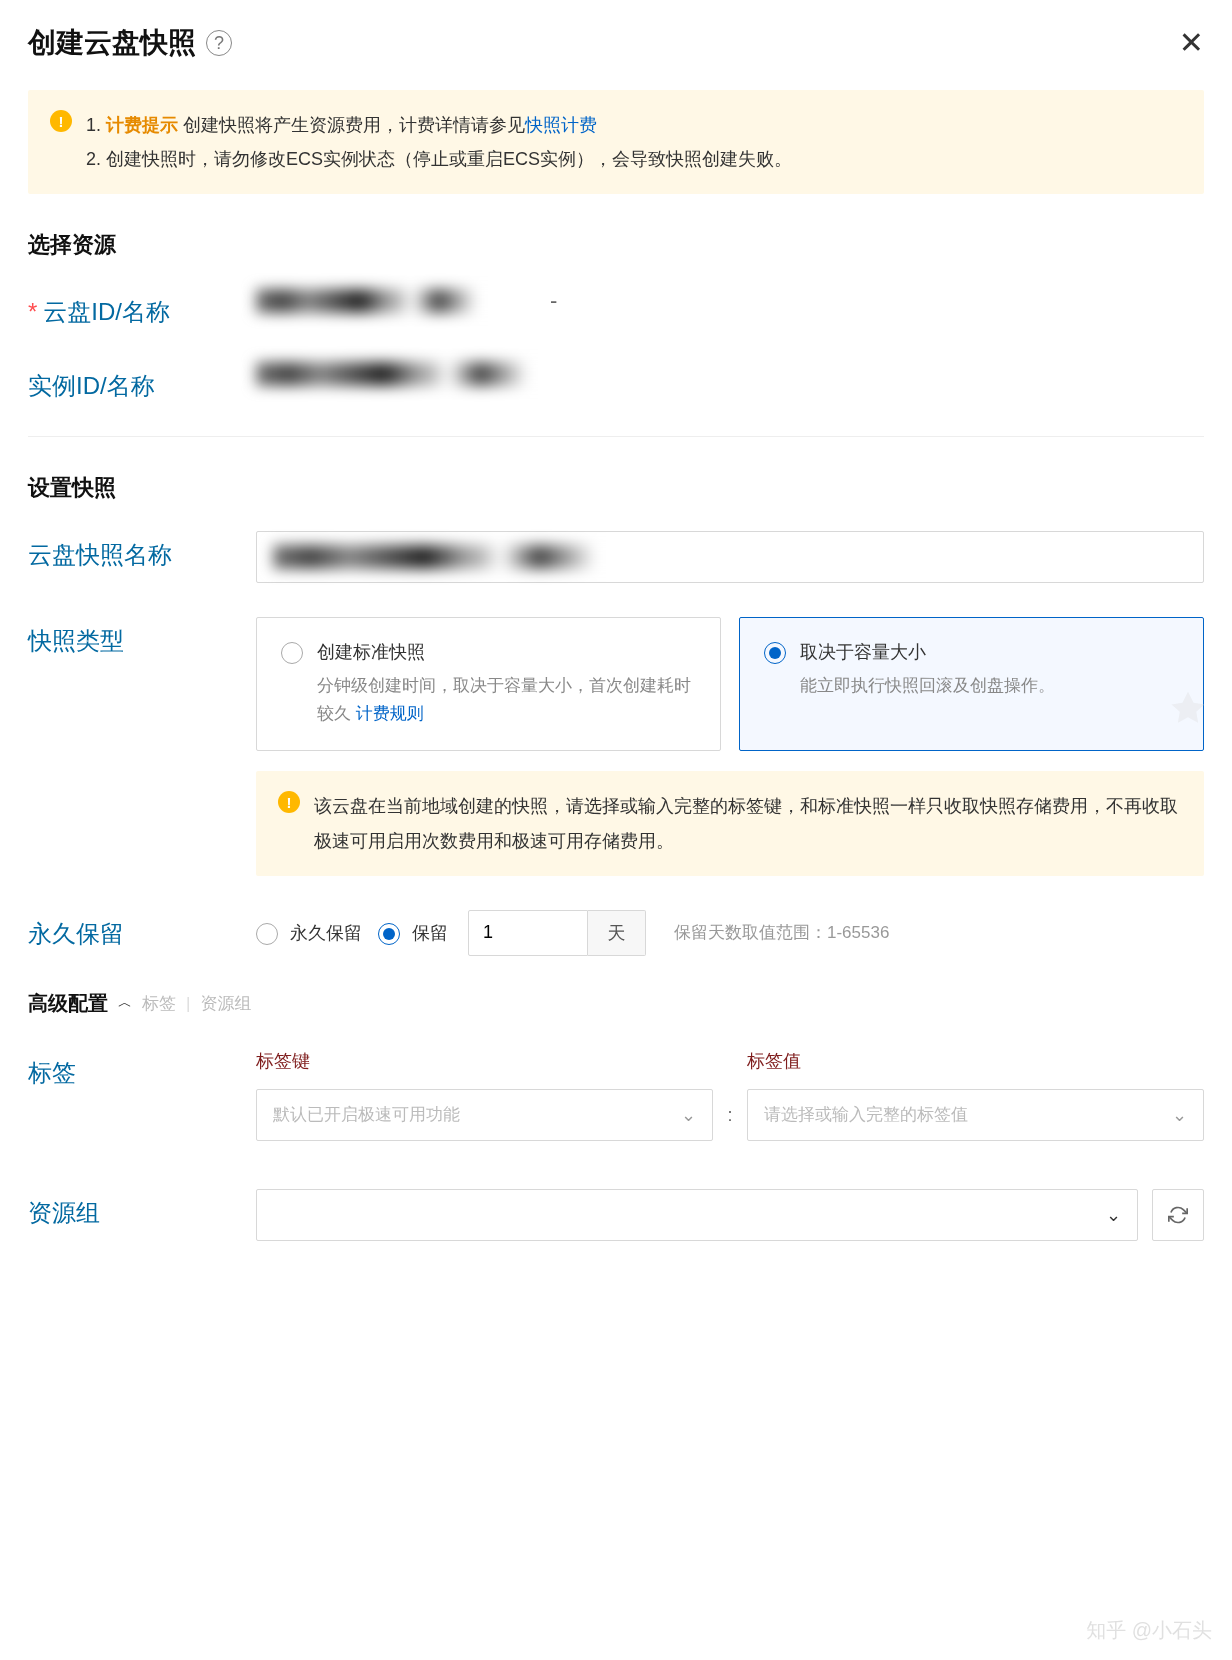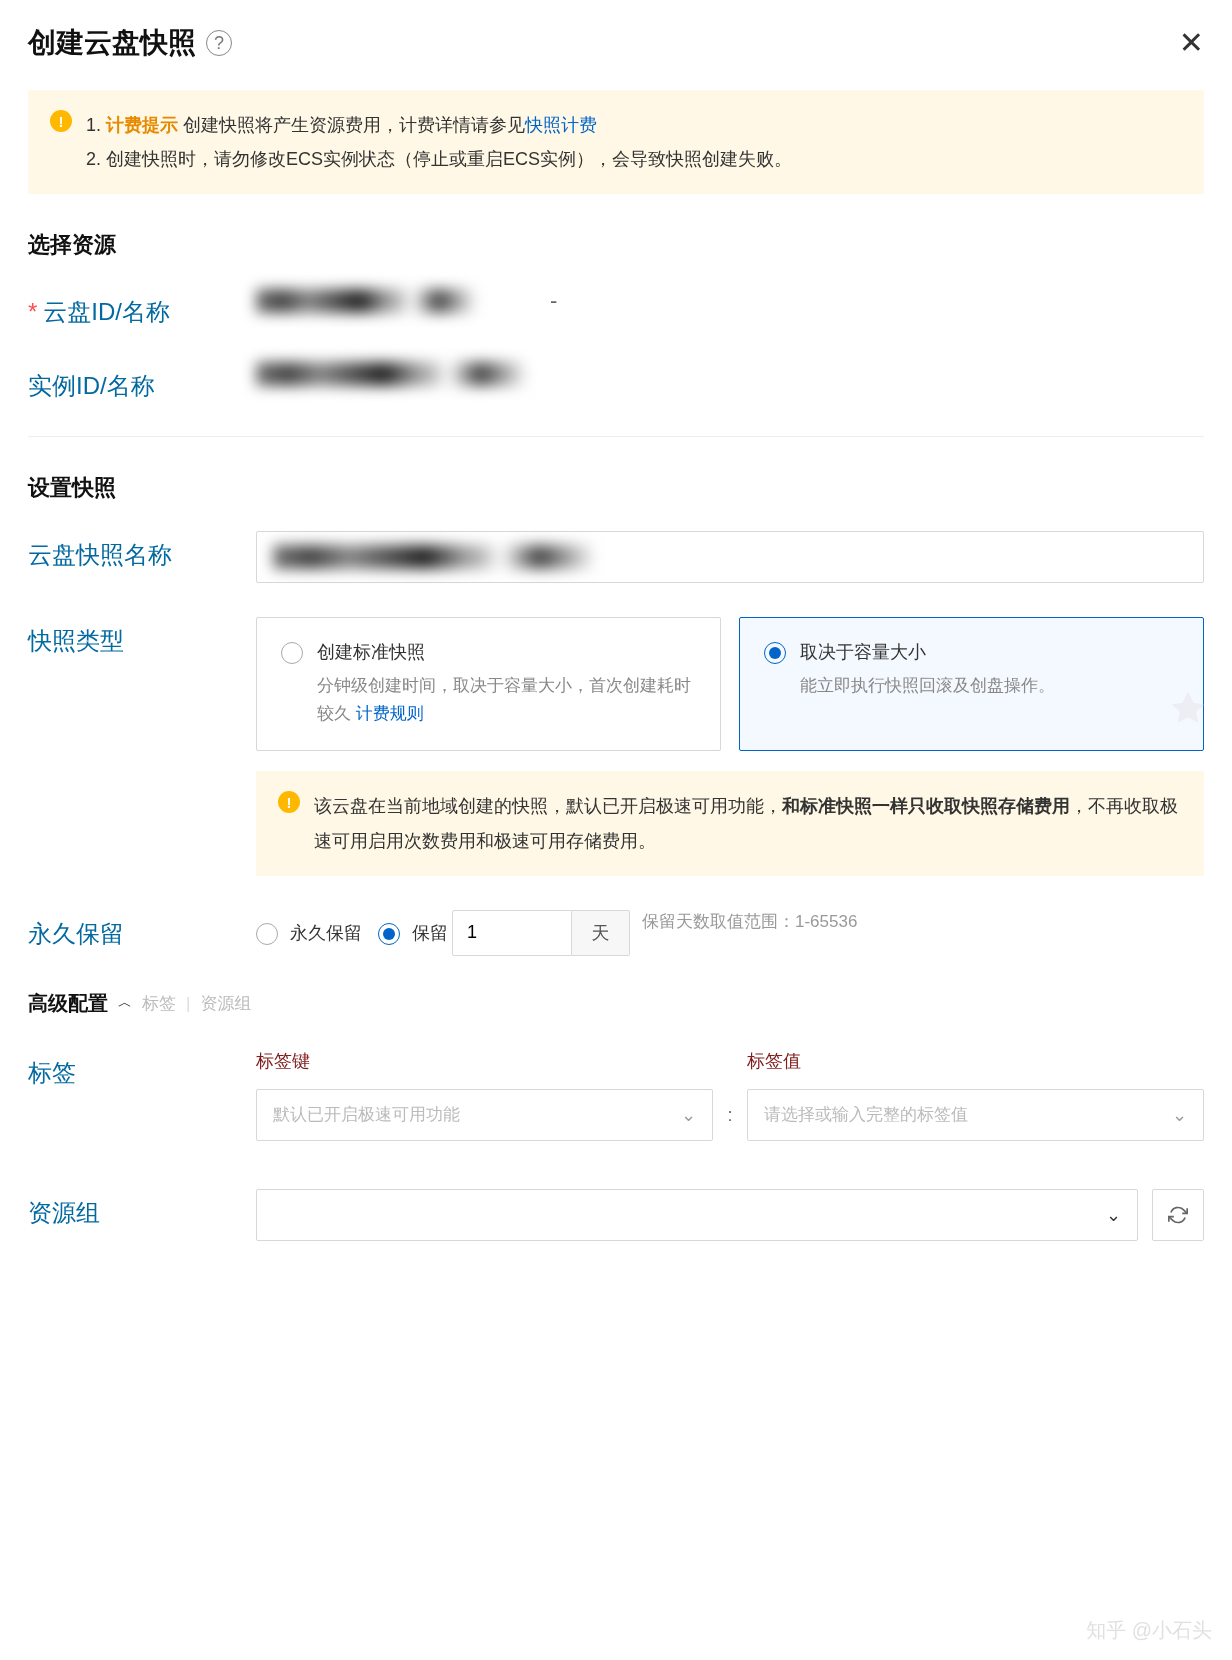--- a/index.html
+++ b/index.html
@@ -32,25 +32,25 @@
 .card.selected{border:1.8px solid #0064c8;background:#f4f8ff}
 .radio{width:22px;height:22px;border:1.8px solid #aaa;border-radius:50%;flex-shrink:0;margin-top:2px;display:flex;align-items:center;justify-content:center}
 .radio.on{border-color:#0064c8}
 .radio.on::after{content:"";width:12px;height:12px;background:#0064c8;border-radius:50%}
 .card-title{font-size:18px;color:#333;margin-bottom:8px}
 .card.selected .card-title{font-weight:500}
 .card-desc{font-size:17px;color:#888;line-height:1.65}
 .card .link{color:#0064c8}
 .alert2{background:#fff8e6;padding:18px 22px;display:flex;gap:14px;margin-top:20px;border-radius:2px}
 .alert2-body{line-height:1.9;color:#333;font-size:18px}
-.alert2-body .bold{font-weight:700}
+.alert2-body .bold{font-weight:400}
 .retain-row{display:flex;flex-direction:row;gap:16px}
 .radio-opt{display:flex;align-items:center;gap:12px}
 .radio-opt-label{font-size:18px;color:#333}
-.inline-input{display:flex;gap:4px}
+.inline-input{display:flex;align-items:center;gap:20px}
 .num-input{width:120px;height:46px;border:1px solid #d8d8d8;border-radius:2px 0 0 2px;padding:0 14px;font-size:18px}
 .unit{width:58px;height:46px;border:1px solid #d8d8d8;border-left:none;background:#f7f7f7;display:flex;align-items:center;justify-content:center;color:#555;border-radius:0 2px 2px 0}
 .hint{color:#999;font-size:17px;margin-left:8px}
 .adv-header{display:flex;align-items:center;gap:10px;margin-bottom:32px}
 .adv-title{font-size:20px;font-weight:600;color:#111}
 .chevron{font-size:14px;color:#333}
 .crumb{color:#bbb;font-size:17px}
 .crumb .sep{margin:0 10px;color:#ddd}
 .tag-row{display:flex;gap:0;margin-bottom:14px}
 .tag-col{flex:1}
@@ -132,21 +132,21 @@
           <div class="radio on"></div>
           <div>
             <div class="card-title">取决于容量大小</div>
             <div class="card-desc">能立即执行快照回滚及创盘操作。</div>
           </div>
         </div>
       </div>
       <div class="alert2">
         <div class="alert-icon">!</div>
         <div class="alert2-body">
-          <span>该云盘在当前地域创建的快照，默认已开启极速可用功能，</span><span class="bold">和标准快照一样只收取快照存储费用</span><span>，不再收取极速可用启用次数费用和极速可用存储费用。</span>
+          <span>该云盘在当前地域创建的快照，请选择或输入完整的标签键，</span><span class="bold">和标准快照一样只收取快照存储费用</span><span>，不再收取极速可用启用次数费用和极速可用存储费用。</span>
         </div>
       </div>
     </div>
   </div>
 
   <div class="form-row">
     <div class="form-label">永久保留</div>
     <div class="form-value">
       <div class="retain-row">
         <div class="radio-opt">

